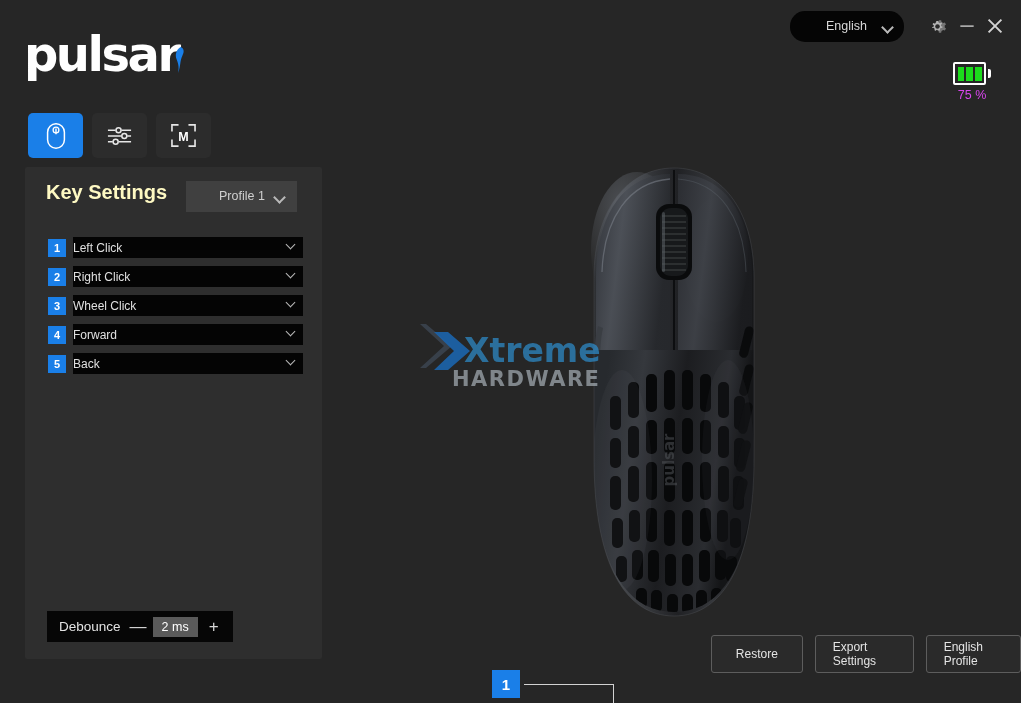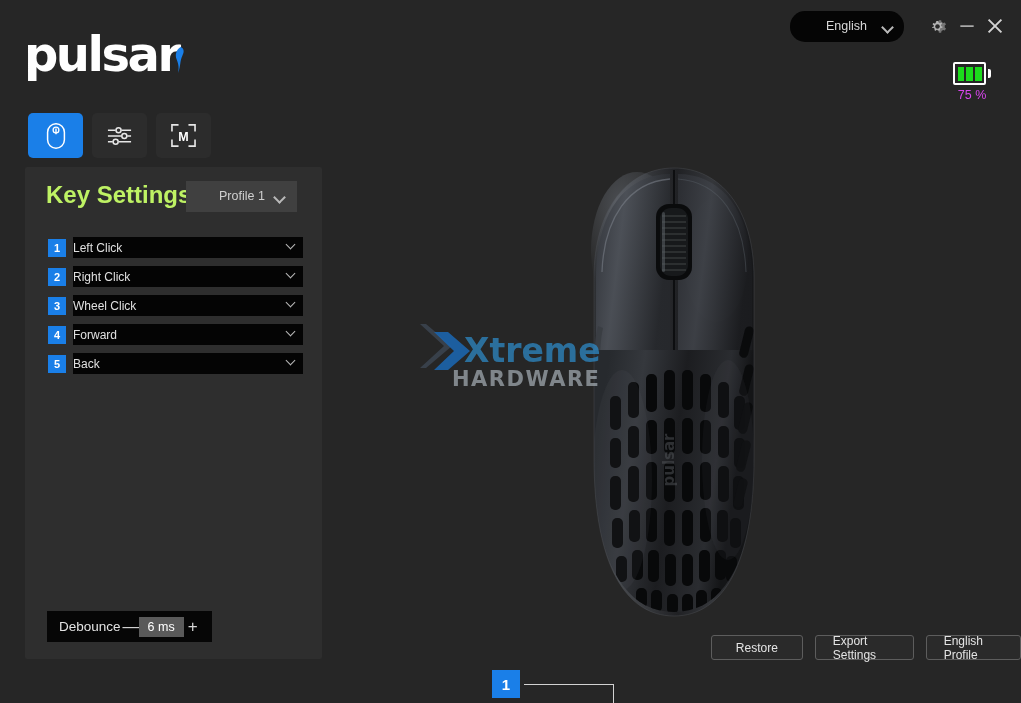--- a/index.html
+++ b/index.html
@@ -84,21 +84,21 @@
 
   
   .panel {
     position:absolute; left:25px; top:167px;
     width:297px; height:492px;
     background:#2e2e2e;
     border-radius:2px;
   }
   .panel-title {
     position:absolute; left:21px; top:14px;
-    color:#bef264; font-size:24px; font-weight:bold;
+    color:#fef9c3; font-size:20px; font-weight:bold;
   }
   .profile-select {
     position:absolute; left:186px; top:181px;
     width:111px; height:31px;
     background:#404040;
     color:#cfcfcf; font-size:12.5px;
     cursor:pointer;
   }
   .profile-label { position:absolute; left:33px; top:8px; }
   .profile-chev  { position:absolute; right:13px; top:10px; }
@@ -120,21 +120,21 @@
     display:flex; align-items:center; 
     position:relative; color:#e0e0e0; font-size:12px;
     cursor:pointer;
   }
   .key-dd .chev { position:absolute; right:9px; top:4px; }
 
   .debounce {
     position:absolute; left:22px; bottom:17px;
     height:31px; background:#060606;
     display:flex; align-items:center;
-    padding:0 12px; gap:2px;
+    padding:0 12px; gap:9px;
   }
   .debounce-label { color:#e3e3e3; font-size:13.5px; }
   .deb-minus, .deb-plus {
     color:#d6d6d6; font-size:17px; cursor:pointer;
     width:14px; text-align:center; line-height:1;
   }
   .deb-value {
     background:#5a5a5a; color:#ffffff; font-size:12.5px;
     padding:3px 9px; min-width:44px; text-align:center;
   }
@@ -150,21 +150,21 @@
   }
   .lead { position:absolute; height:1px; background:#d2d2d2; }
   .lead-v { position:absolute; width:1px; background:#d2d2d2; }
 
   
   .watermark { position:absolute; left:418px; top:318px; width:200px; height:80px; opacity:.85; pointer-events:none; }
 
   
   .bottom-btns { position:absolute; left:711px; top:635px; display:flex; gap:12px; }
   .btn {
-    height:25px; border:1px solid #5d5d5d; border-radius:3px;
+    height:38px; border:1px solid #5d5d5d; border-radius:3px;
     background:#2a2a2a; color:#e4e4e4; font-size:12px;
     display:flex; align-items:center; justify-content:center;
     cursor:pointer; padding:0 17px;
   }
   #restore-button { width:108px; }
 </style>
 </head>
 <body>
 
 <div id="app">
@@ -291,21 +291,21 @@
           <span>Back</span>
           <i class="chev small"></i>
         </div>
       </div>
 
     </div>
 
     <div class="debounce">
       <span class="debounce-label">Debounce</span>
       <span class="deb-minus">—</span>
-      <span class="deb-value">6 ms</span>
+      <span class="deb-value">2 ms</span>
       <span class="deb-plus">+</span>
     </div>
   </div>
 
   <div class="profile-select">
     <span class="profile-label">Profile 1</span>
     <span class="profile-chev"><i class="chev"></i></span>
   </div>
 
   <div class="stage">

